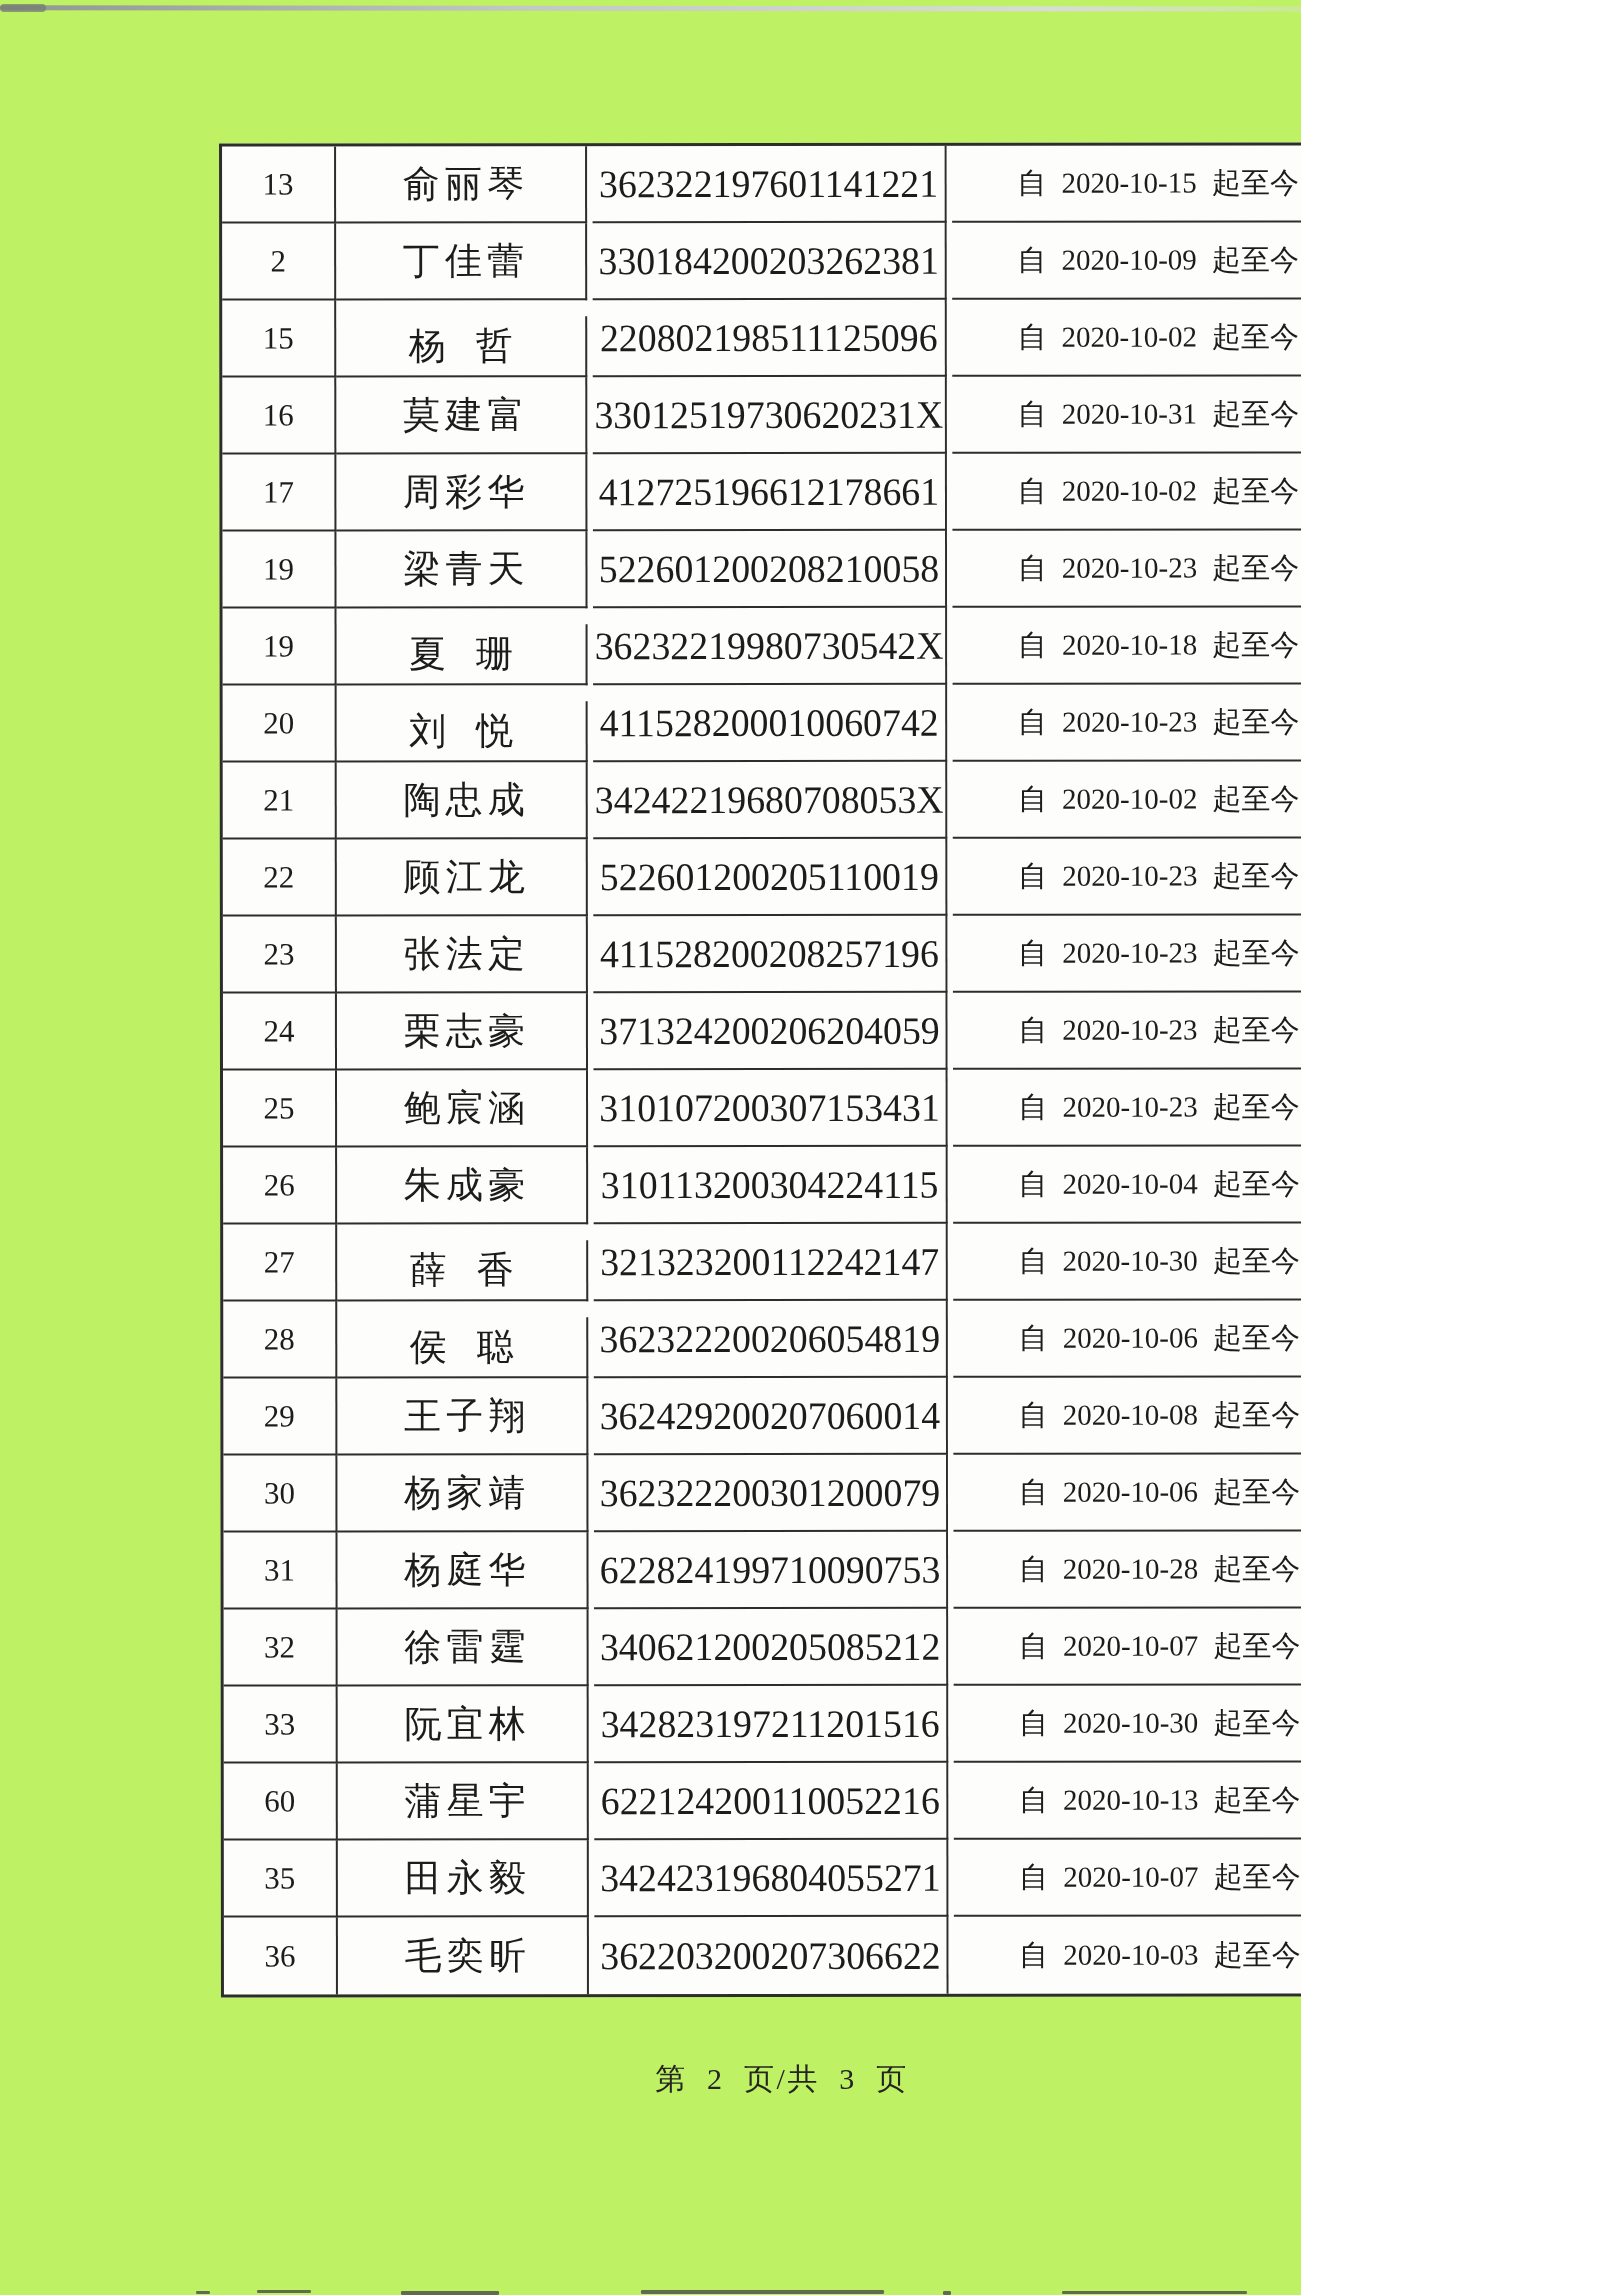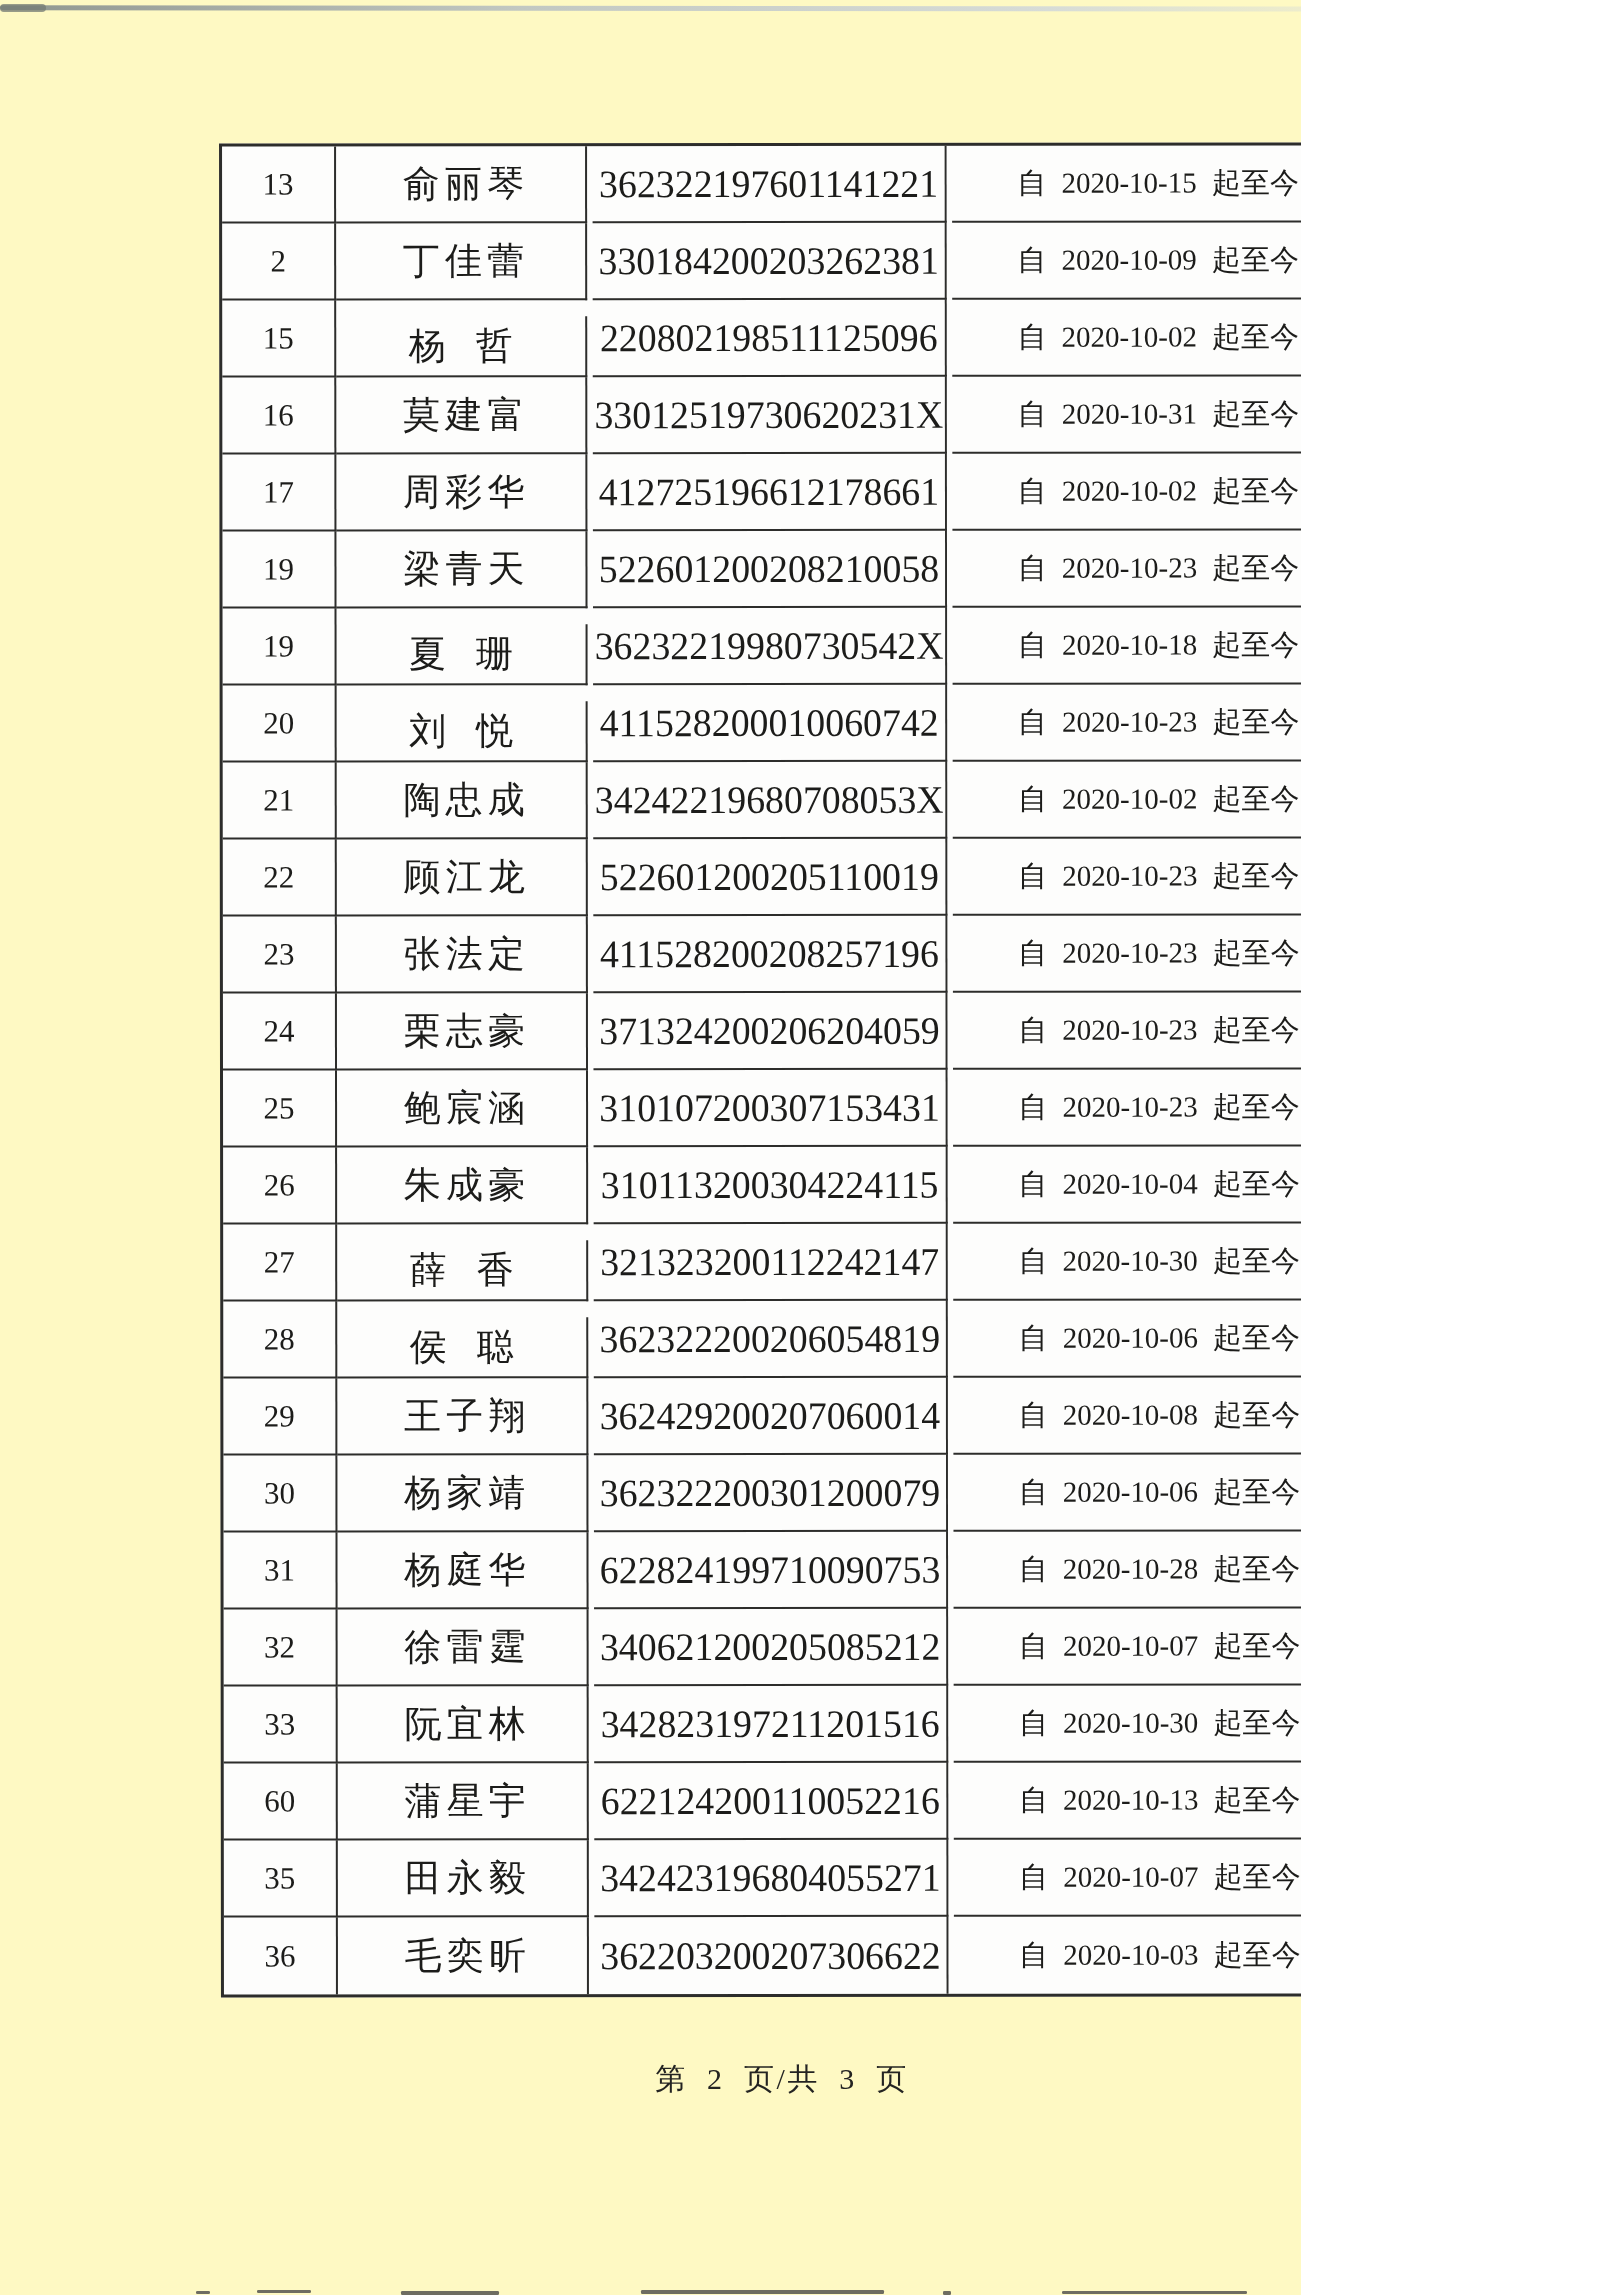--- a/index.html
+++ b/index.html
@@ -4,21 +4,21 @@
 <style>
   html,body{margin:0;padding:0;}
   body{
     width:1623px;height:2295px;
     background:#ffffff;
     font-family:"Liberation Serif","DejaVu Serif",serif;
     position:relative;
   }
   .page{
     position:absolute;left:0;top:0;width:1301px;height:2295px;
-    background:#fef9c3;overflow:hidden;
+    background:#bef264;overflow:hidden;
   }
 
   
   .scan-top-line{
     position:absolute;left:0;top:5.9px;width:1499px;height:4.6px;
     background:linear-gradient(to right,#8f968f,#c2c8c2 35%,#d7dcd7 70%,rgba(215,220,215,0));
     transform:rotate(0.06deg);border-radius:2.6px;
   }
   .scan-top-blob{
     position:absolute;left:0;top:3.9px;width:46px;height:8.5px;

